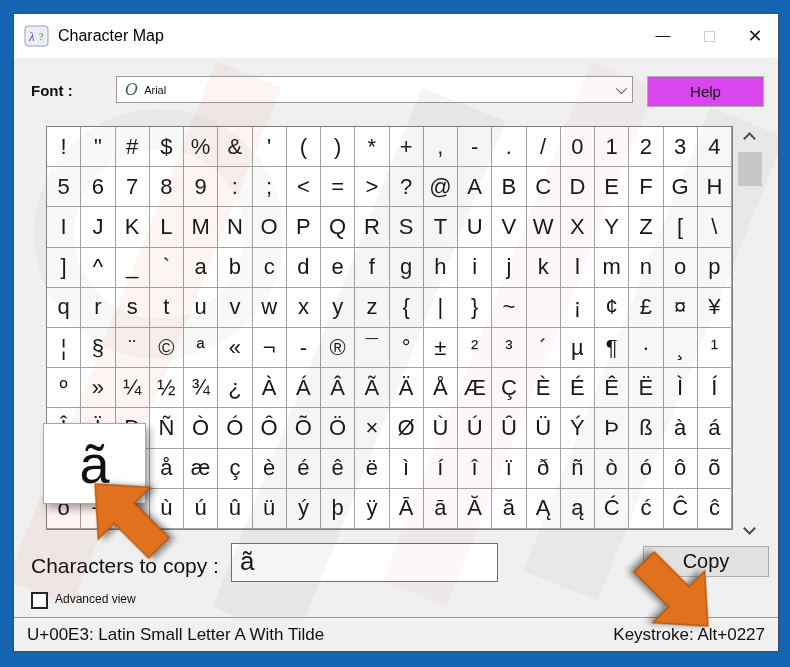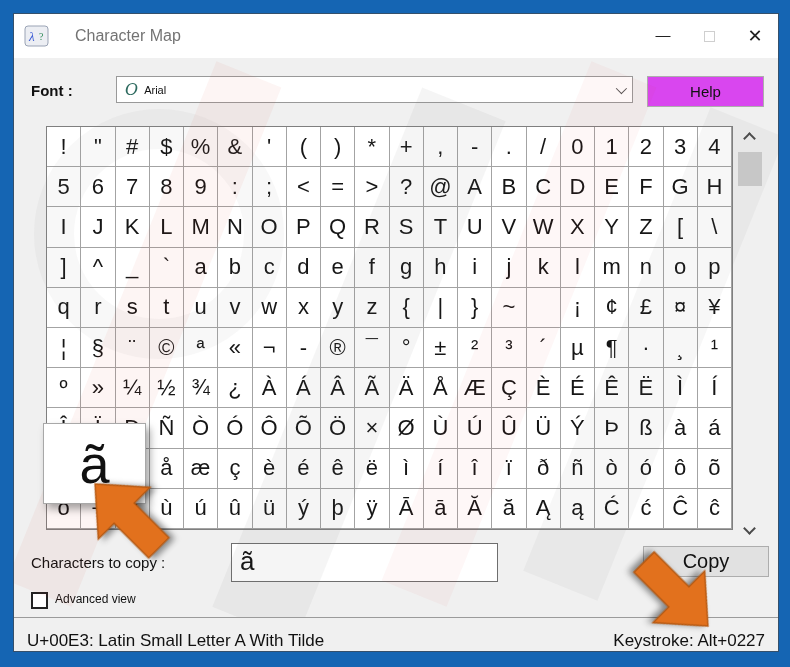--- a/index.html
+++ b/index.html
@@ -12,21 +12,21 @@
   #window {
     position:absolute; left:13px; top:13px; width:766px; height:639px;
     background:#f0f0f0; border:1px solid #35506b; overflow:hidden;
   }
   
   .titlebar {
     position:absolute; left:0; top:0; right:0; height:44px; background:#ffffff;
     display:flex; align-items:center;
   }
   .app-icon { width:26px; height:24px; margin-left:10px; flex:0 0 auto; }
-  .title-text { margin-left:25px; font-size:16px; color:#737373; }
+  .title-text { margin-left:8px; font-size:16px; color:#000000; }
   .win-controls { margin-left:auto; display:flex; height:100%; }
   .win-btn { width:46px; height:100%; display:flex; align-items:center; justify-content:center; font-size:17px; color:#222; }
   .max-square { width:11px; height:11px; border:1px solid #cfcfcf; }
   .min-glyph { font-size:15px; margin-top:-4px; }
   .close-glyph { font-size:18px; font-weight:400; }
   
   .font-label { position:absolute; left:17px; top:68px; font-size:15px; color:#111;font-weight:bold; }
   .font-dropdown {
     position:absolute; left:102px; top:62px; width:517px; height:27px;
     background:#fff; border:1px solid #999; display:flex; align-items:center; padding:0 8px;
@@ -68,21 +68,21 @@
     background:#fff; border:1px solid #a8a8a8; box-shadow:4px 5px 8px rgba(0,0,0,0.35);
     display:flex; align-items:center; justify-content:center; z-index:5;
     font-size:54px; color:#111;
   }
   
   .block-arrow { position:absolute; z-index:8; filter:drop-shadow(3px 4px 3px rgba(0,0,0,0.45)); }
   .block-arrow svg { width:100%; height:100%; display:block; }
   #arrow-popup { left:66px; top:455px; width:95px; height:95px; transform:rotate(-45deg); }
   #arrow-copy  { left:614px; top:532px; width:95px; height:95px; transform:rotate(135deg); }
   
-  .copy-label { position:absolute; left:17px; top:540px; font-size:15px; color:#111; }
+  .copy-label { position:absolute; left:17px; top:540px; font-size:21px; color:#111; }
   .copy-input {
     position:absolute; left:217px; top:529px; width:267px; height:39px;
     border:1px solid #6e6e6e; background:#fff; font-family:"Liberation Sans","DejaVu Sans",sans-serif;
     font-size:26px; color:#111; padding:0 0 2px 8px; outline:none;
   }
   .select-btn {
     position:absolute; left:495px; top:532px; width:117px; height:31px;
     background:#e9f3fb; border:2px solid #4f9cd6; display:flex; align-items:center; justify-content:center;
     font-size:15px; color:#111;
   }
@@ -91,21 +91,21 @@
     background:#e1e1e1; border:1px solid #adadad; display:flex; align-items:center; justify-content:center;
     font-size:20px; color:#111;
   }
   
   .adv-box { position:absolute; left:17px; top:578px; width:17px; height:17px; border:2px solid #222; background:#fff; }
   .adv-label { position:absolute; left:41px; top:578px; font-size:12px; color:#111;text-align:center; }
   
   .statusbar {
     position:absolute; left:0; right:0; bottom:0; height:34px;
     border-top:1px solid #9b9b9b; background:#f0f0f0;
-    display:flex; align-items:flex-end; justify-content:space-between;
+    display:flex; align-items:center; justify-content:space-between;
     padding:0 13px; font-size:17px; color:#111; z-index:7;
   }
 </style>
 </head>
 <body>
 
 <div id="window">
 
   <div class="titlebar">
     <svg class="app-icon" viewBox="0 0 26 24">

